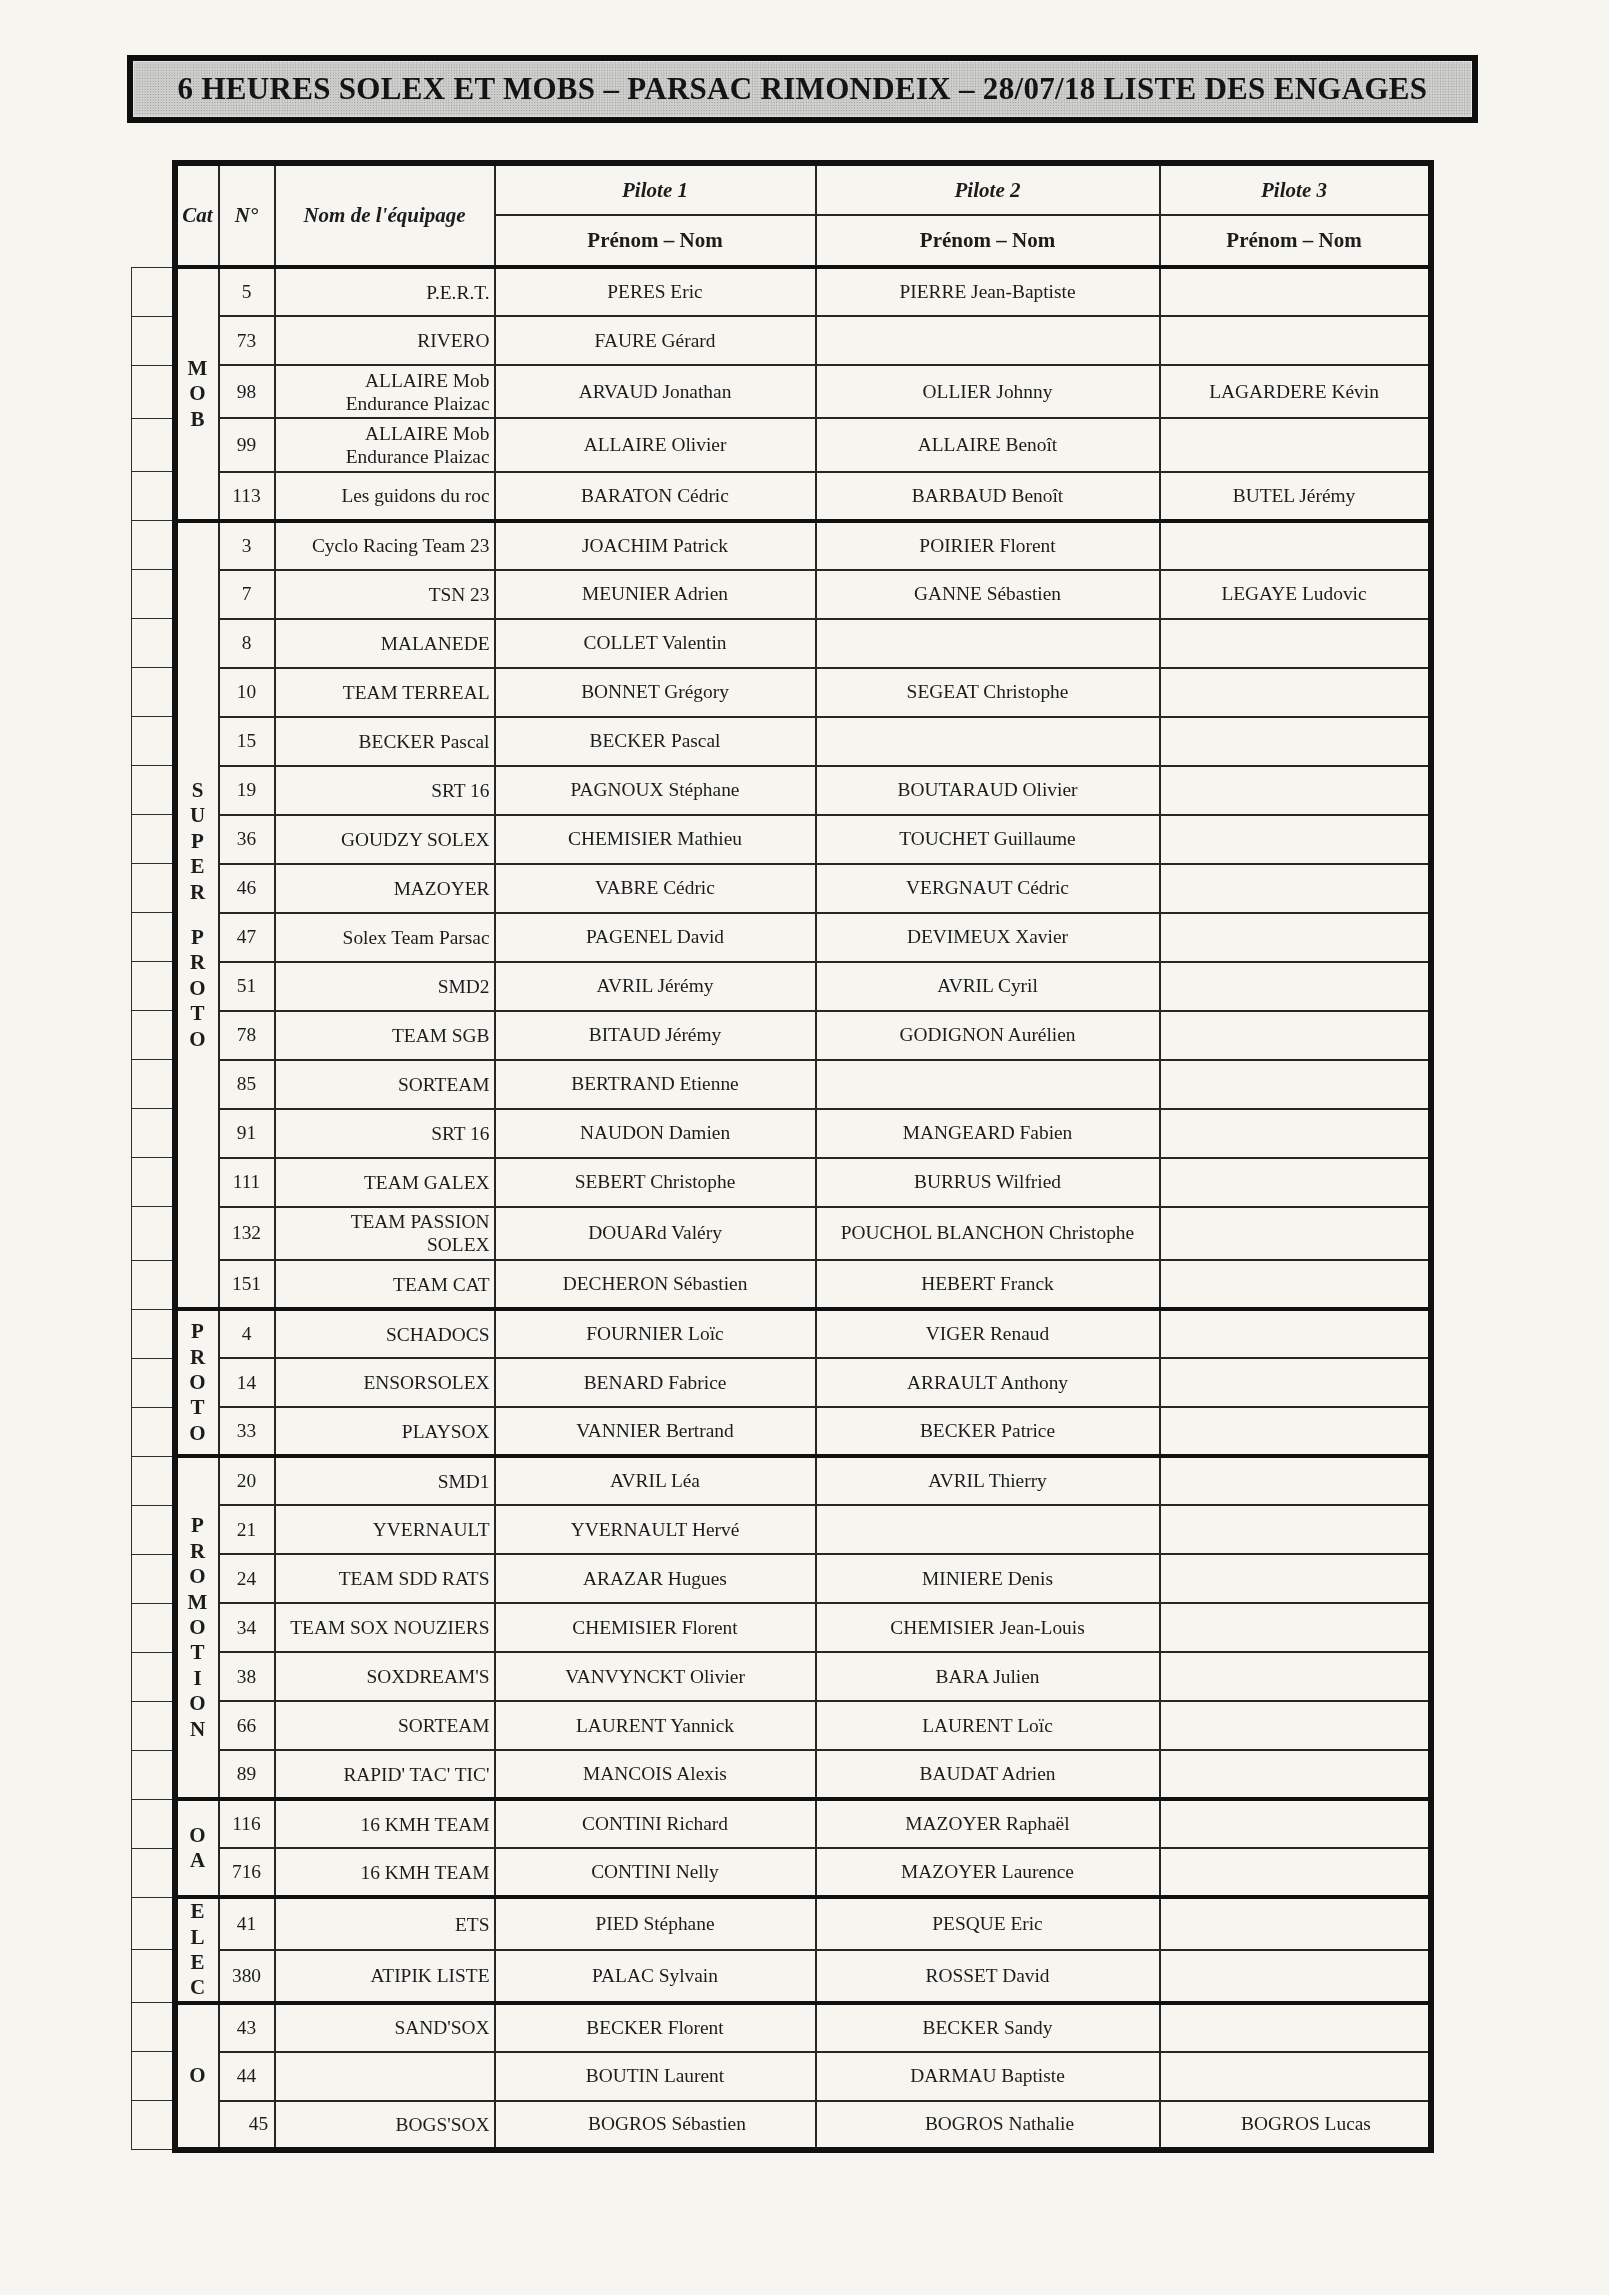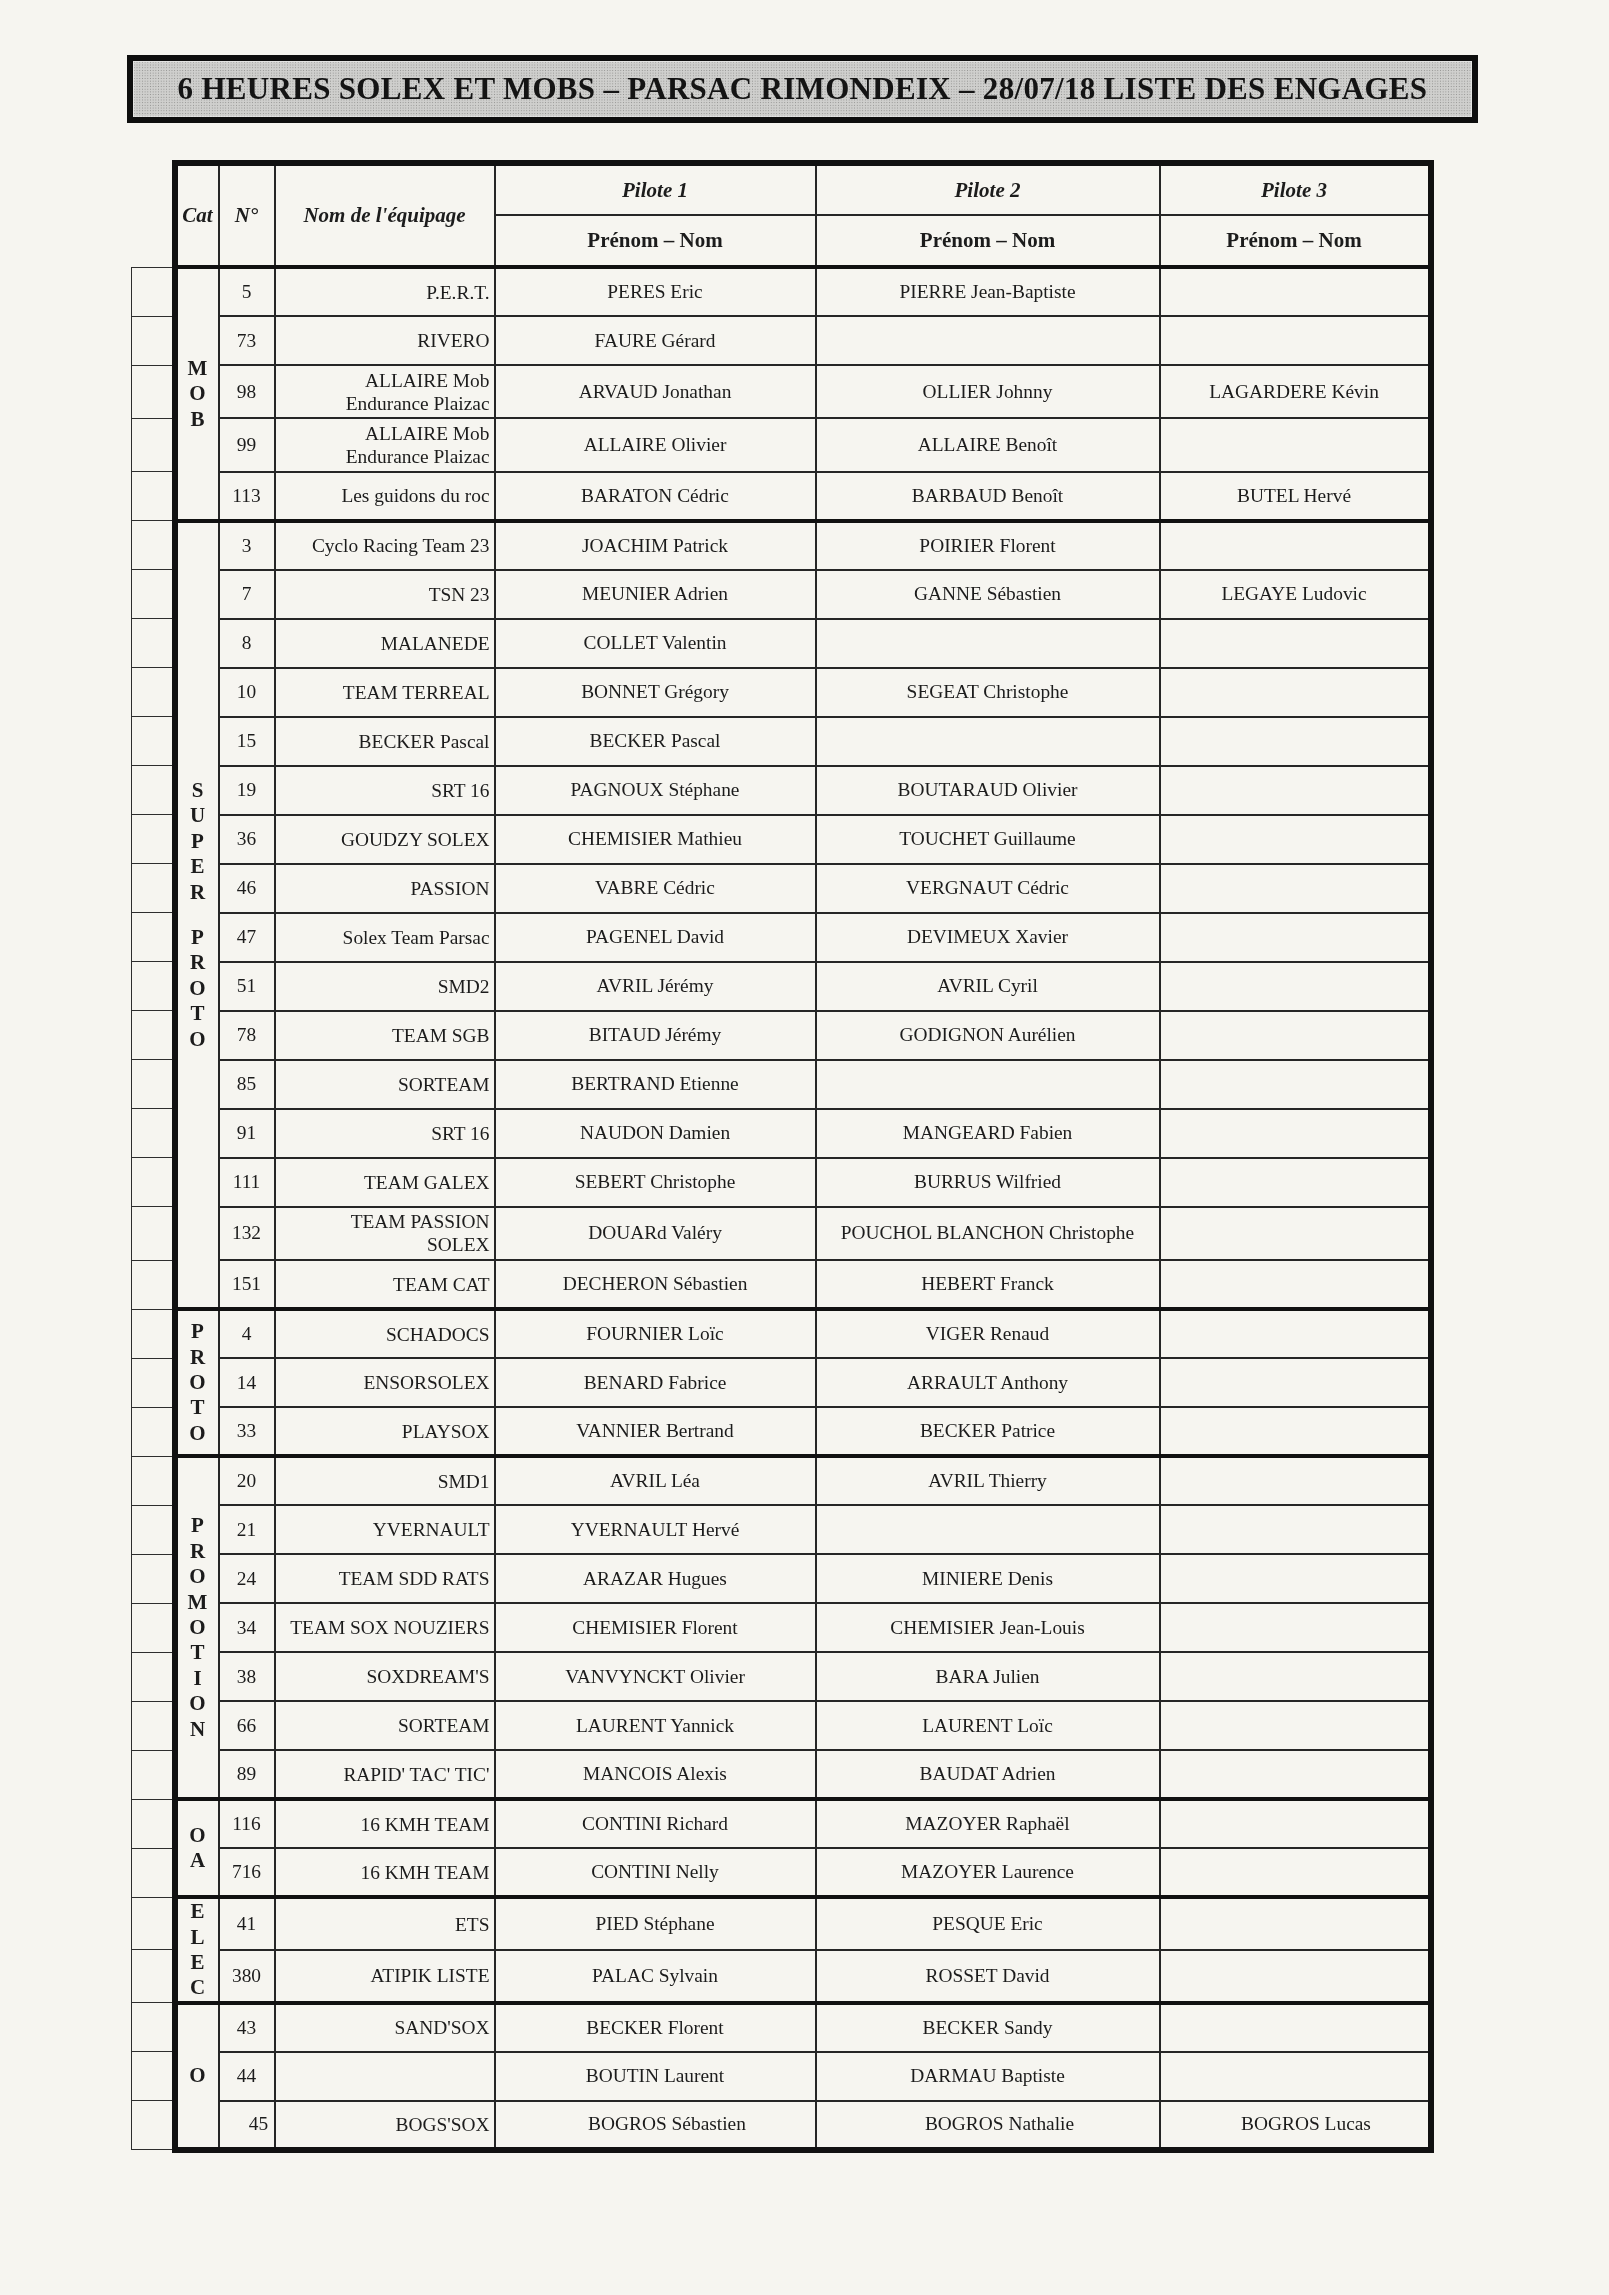--- a/index.html
+++ b/index.html
@@ -138,21 +138,21 @@
           <td class="cell">ALLAIRE Olivier</td>
           <td class="cell">ALLAIRE Benoît</td>
           <td class="cell p3-col"></td>
         </tr>
         <tr>
           <td class="strip"></td>
           <td class="cell">113</td>
           <td class="cell team">Les guidons du roc</td>
           <td class="cell">BARATON Cédric</td>
           <td class="cell">BARBAUD Benoît</td>
-          <td class="cell p3-col">BUTEL Hervé</td>
+          <td class="cell p3-col">BUTEL Jérémy</td>
         </tr>
         <tr class="section-start">
           <td class="strip"></td>
           <td class="cat-col" rowspan="16">
             <div class="catstack">
               <div class="word">
                 <div class="ltr">S</div>
                 <div class="ltr">U</div>
                 <div class="ltr">P</div>
                 <div class="ltr">E</div>
@@ -217,21 +217,21 @@
           <td class="strip"></td>
           <td class="cell">36</td>
           <td class="cell team">GOUDZY SOLEX</td>
           <td class="cell">CHEMISIER Mathieu</td>
           <td class="cell">TOUCHET Guillaume</td>
           <td class="cell p3-col"></td>
         </tr>
         <tr>
           <td class="strip"></td>
           <td class="cell">46</td>
-          <td class="cell team">PASSION</td>
+          <td class="cell team">MAZOYER</td>
           <td class="cell">VABRE Cédric</td>
           <td class="cell">VERGNAUT Cédric</td>
           <td class="cell p3-col"></td>
         </tr>
         <tr>
           <td class="strip"></td>
           <td class="cell">47</td>
           <td class="cell team">Solex Team Parsac</td>
           <td class="cell">PAGENEL David</td>
           <td class="cell">DEVIMEUX Xavier</td>

